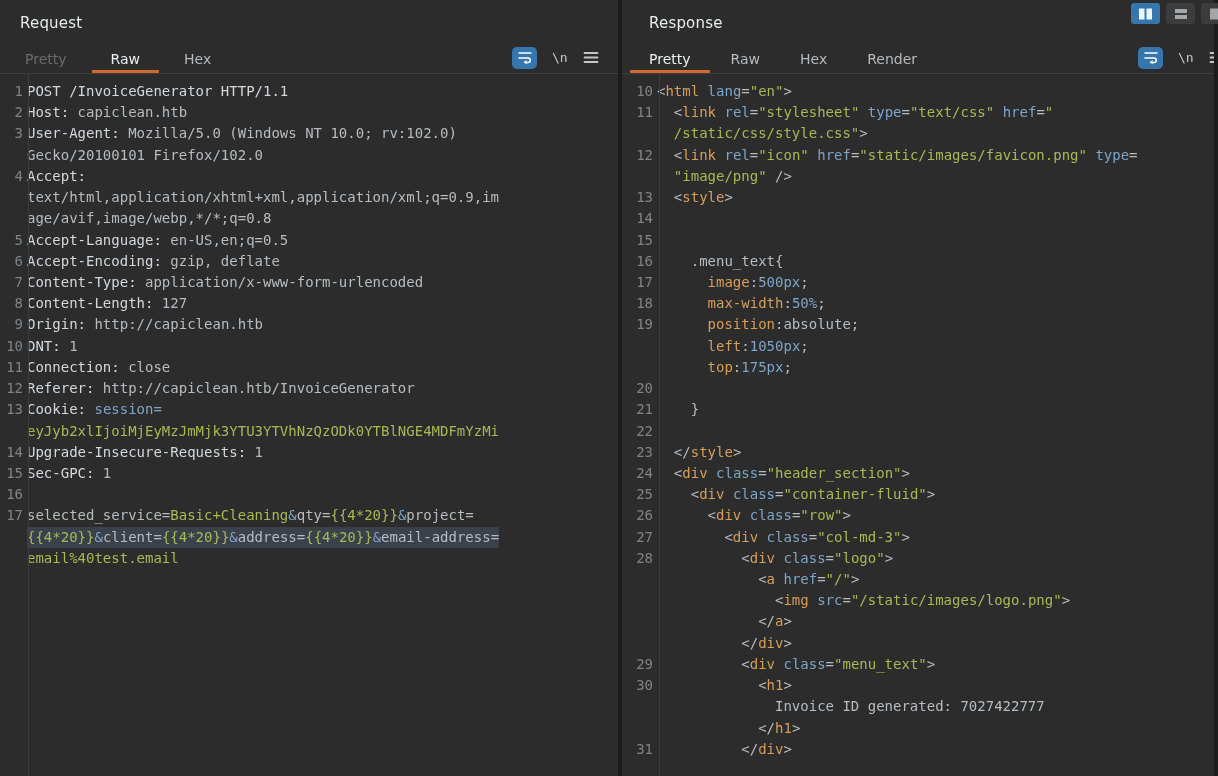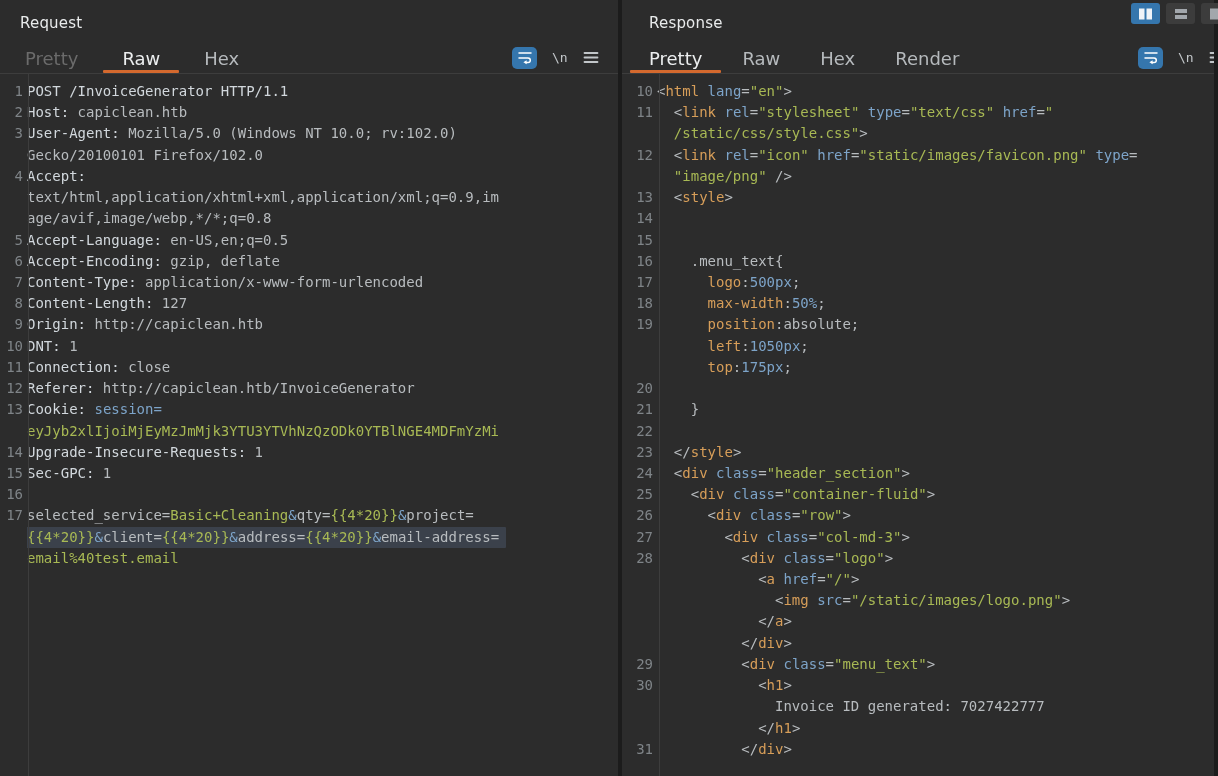--- a/index.html
+++ b/index.html
@@ -15,41 +15,41 @@
   .panel{position:absolute;top:0;bottom:0;background:var(--bg);overflow:hidden}
   .panel.request{left:0;width:618px}
   .panel.response{left:622px;right:4px}
   .panel-title{position:absolute;top:14px;font-size:15px;font-weight:normal;color:#e9ebec;letter-spacing:.2px}
   .request .panel-title{left:20px}
   .response .panel-title{left:27px}
   .tabbar{position:absolute;top:44px;left:0;right:0;height:29px;border-bottom:1px solid var(--sep);
           display:flex;align-items:center}
   .request .tabbar{padding-left:25px;gap:44px}
   .response .tabbar{padding-left:27px;gap:40px}
-  .tab{font-size:18px;color:#b6babd;height:29px;display:flex;align-items:center;position:relative;cursor:default}
+  .tab{font-size:14px;color:#b6babd;height:29px;display:flex;align-items:center;position:relative;cursor:default}
   .tab.active{color:#eceeef}
   .tab.disabled{color:#6b6b6b}
   .tab.active::after{content:"";position:absolute;left:-19px;right:-19px;bottom:0;height:3px;
                      background:var(--accent);border-radius:1px}
   .mini-icons{position:absolute;top:43px;height:29px;display:flex;align-items:center;gap:15px}
   .request .mini-icons{left:512px}
   .response .mini-icons{left:516px}
   .wrap-btn{width:25px;height:22px;background:var(--btnblue);border-radius:5px;
             display:flex;align-items:center;justify-content:center}
   .nl-label{font-family:"DejaVu Sans Mono","Liberation Mono",monospace;font-size:13px;color:#c2c6c9}
   .editor{position:absolute;top:74px;left:0;right:0;bottom:0;padding-top:7px;
           font-family:"DejaVu Sans Mono","Liberation Mono",monospace;font-size:14px;cursor:text}
   .editor::before{content:"";position:absolute;top:0;bottom:0;width:1px;background:var(--sep);left:var(--gut)}
   .request .editor{--gut:28px;--numw:23px}
   .response .editor{--gut:37px;--numw:31px}
   .row{display:flex;height:21.23px;line-height:21.23px;white-space:pre}
   .lnum{flex:0 0 var(--numw);text-align:right;color:var(--lnum);font-size:14px}
   .codewrap{flex:1;overflow:hidden;margin-left:4px}
   .code{display:inline-block}
-  .row.hl .code{background:var(--hl);margin-left:-4px;padding-left:4px;padding-right:7px;border-radius:1px}
+  .row.hl .code{background:var(--hl);margin-left:-4px;padding-left:4px;border-radius:1px}
   .tk-d{color:var(--tkd)} .tk-n{color:var(--tkn)} .tk-b{color:var(--tkb)}
   .tk-g{color:var(--tkg)} .tk-o{color:var(--tko)} .tk-c{color:var(--tkc)}
   .layout-btns{position:absolute;top:3px;left:1131px;display:flex;gap:6px}
   .lay-btn{width:29px;height:21px;border-radius:3px;background:#3c3c3c;
            display:flex;align-items:center;justify-content:center}
   .lay-btn.active{background:var(--btnblue)}
 </style>
 </head>
 <body>
 
@@ -138,21 +138,21 @@
     <div class="editor">
         <div class="row"><span class="lnum">10</span><span class="codewrap"><span class="code"><span class="tk-d">&lt;</span><span class="tk-o">html</span><span class="tk-d"> </span><span class="tk-b">lang</span><span class="tk-d">=</span><span class="tk-g">"en"</span><span class="tk-d">&gt;</span></span></span></div>
         <div class="row"><span class="lnum">11</span><span class="codewrap"><span class="code"><span class="tk-d">  &lt;</span><span class="tk-o">link</span><span class="tk-d"> </span><span class="tk-b">rel</span><span class="tk-d">=</span><span class="tk-g">"stylesheet"</span><span class="tk-d"> </span><span class="tk-b">type</span><span class="tk-d">=</span><span class="tk-g">"text/css"</span><span class="tk-d"> </span><span class="tk-b">href</span><span class="tk-d">=</span><span class="tk-g">"</span></span></span></div>
         <div class="row"><span class="lnum"></span><span class="codewrap"><span class="code"><span class="tk-d">  </span><span class="tk-g">/static/css/style.css"</span><span class="tk-d">&gt;</span></span></span></div>
         <div class="row"><span class="lnum">12</span><span class="codewrap"><span class="code"><span class="tk-d">  &lt;</span><span class="tk-o">link</span><span class="tk-d"> </span><span class="tk-b">rel</span><span class="tk-d">=</span><span class="tk-g">"icon"</span><span class="tk-d"> </span><span class="tk-b">href</span><span class="tk-d">=</span><span class="tk-g">"static/images/favicon.png"</span><span class="tk-d"> </span><span class="tk-b">type</span><span class="tk-d">=</span></span></span></div>
         <div class="row"><span class="lnum"></span><span class="codewrap"><span class="code"><span class="tk-d">  </span><span class="tk-g">"image/png"</span><span class="tk-d"> /&gt;</span></span></span></div>
         <div class="row"><span class="lnum">13</span><span class="codewrap"><span class="code"><span class="tk-d">  &lt;</span><span class="tk-o">style</span><span class="tk-d">&gt;</span></span></span></div>
         <div class="row"><span class="lnum">14</span><span class="codewrap"><span class="code"></span></span></div>
         <div class="row"><span class="lnum">15</span><span class="codewrap"><span class="code"></span></span></div>
         <div class="row"><span class="lnum">16</span><span class="codewrap"><span class="code"><span class="tk-d">    .menu_text{</span></span></span></div>
-        <div class="row"><span class="lnum">17</span><span class="codewrap"><span class="code"><span class="tk-o">      logo</span><span class="tk-d">:</span><span class="tk-b">500px</span><span class="tk-d">;</span></span></span></div>
+        <div class="row"><span class="lnum">17</span><span class="codewrap"><span class="code"><span class="tk-o">      image</span><span class="tk-d">:</span><span class="tk-b">500px</span><span class="tk-d">;</span></span></span></div>
         <div class="row"><span class="lnum">18</span><span class="codewrap"><span class="code"><span class="tk-o">      max-width</span><span class="tk-d">:</span><span class="tk-b">50%</span><span class="tk-d">;</span></span></span></div>
         <div class="row"><span class="lnum">19</span><span class="codewrap"><span class="code"><span class="tk-o">      position</span><span class="tk-d">:absolute;</span></span></span></div>
         <div class="row"><span class="lnum"></span><span class="codewrap"><span class="code"><span class="tk-o">      left</span><span class="tk-d">:</span><span class="tk-b">1050px</span><span class="tk-d">;</span></span></span></div>
         <div class="row"><span class="lnum"></span><span class="codewrap"><span class="code"><span class="tk-o">      top</span><span class="tk-d">:</span><span class="tk-b">175px</span><span class="tk-d">;</span></span></span></div>
         <div class="row"><span class="lnum">20</span><span class="codewrap"><span class="code"></span></span></div>
         <div class="row"><span class="lnum">21</span><span class="codewrap"><span class="code"><span class="tk-d">    }</span></span></span></div>
         <div class="row"><span class="lnum">22</span><span class="codewrap"><span class="code"></span></span></div>
         <div class="row"><span class="lnum">23</span><span class="codewrap"><span class="code"><span class="tk-d">  &lt;/</span><span class="tk-o">style</span><span class="tk-d">&gt;</span></span></span></div>
         <div class="row"><span class="lnum">24</span><span class="codewrap"><span class="code"><span class="tk-d">  &lt;</span><span class="tk-o">div</span><span class="tk-d"> </span><span class="tk-b">class</span><span class="tk-d">=</span><span class="tk-g">"header_section"</span><span class="tk-d">&gt;</span></span></span></div>
         <div class="row"><span class="lnum">25</span><span class="codewrap"><span class="code"><span class="tk-d">    &lt;</span><span class="tk-o">div</span><span class="tk-d"> </span><span class="tk-b">class</span><span class="tk-d">=</span><span class="tk-g">"container-fluid"</span><span class="tk-d">&gt;</span></span></span></div>

